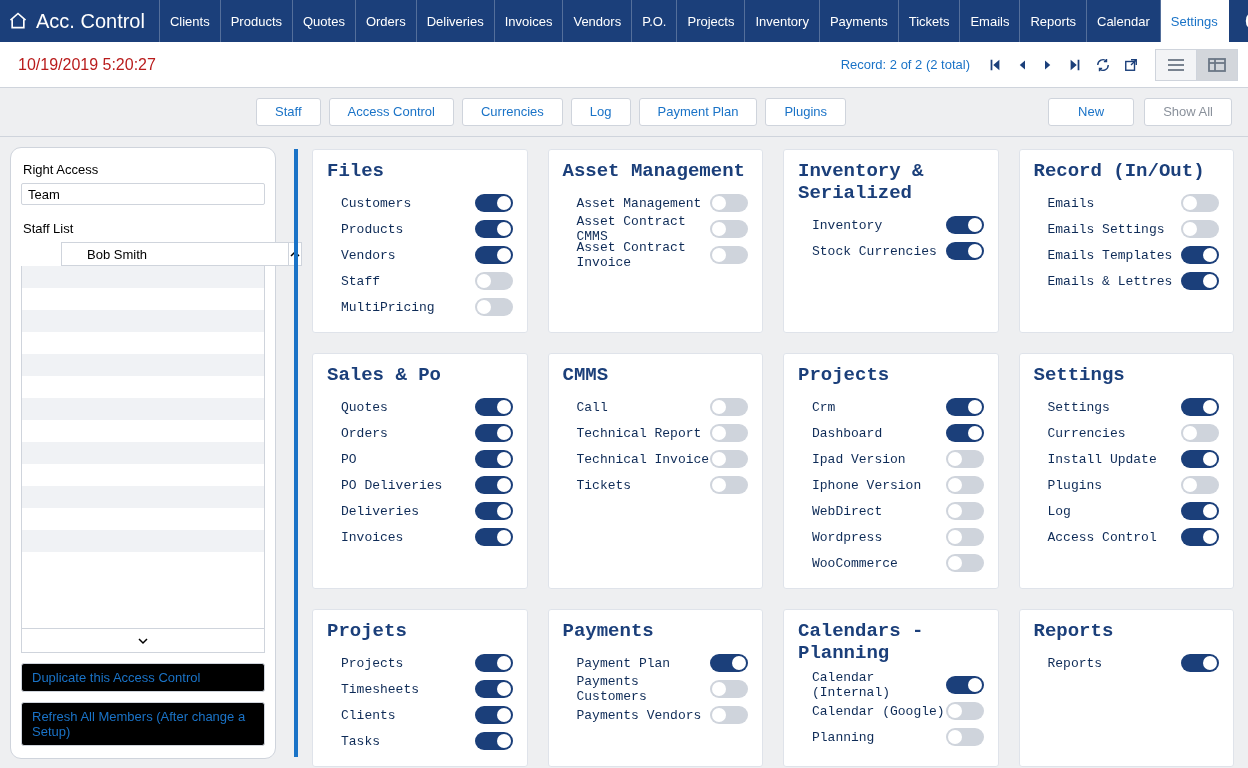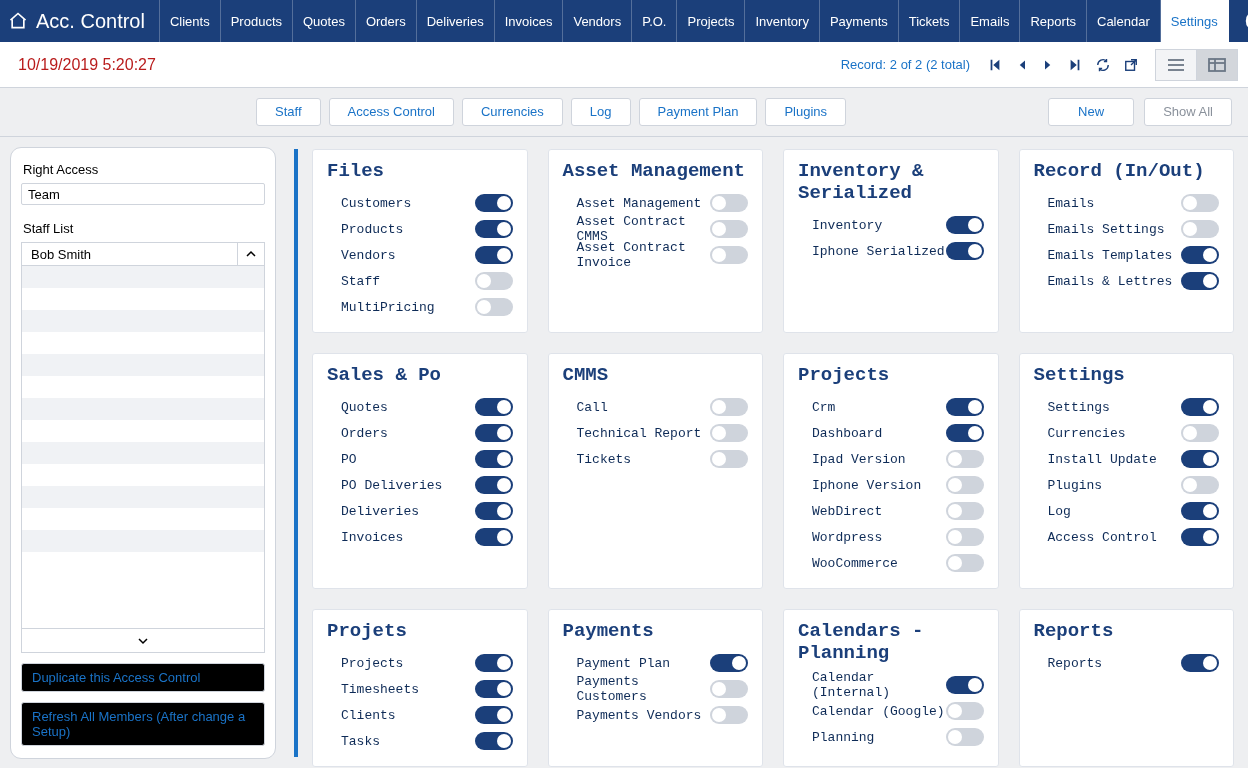--- a/index.html
+++ b/index.html
@@ -138,21 +138,21 @@
   .field-label{font-size:13px;color:#000;margin:4px 0 6px 2px;}
   .field-input{
     height:22px;border:1px solid var(--border);border-radius:2px;
     padding:0 6px;font-size:13px;
     width:100%;
   }
   .staff-wrap{margin-top:12px;flex:1;display:flex;flex-direction:column;}
   .dropdown{
     display:flex;
   }
-  .dropdown input{flex:1;height:24px;border:1px solid var(--border);border-right:none;padding:0 9px;font-size:13px;}
+  .dropdown input{flex:1;height:24px;border:1px solid var(--border);border-right:none;padding:0 25px;font-size:13px;margin-left:40px;}
   .dropdown .dd-btn{
     width:28px;height:24px;border:1px solid var(--border);background:#fff;
     display:flex;align-items:center;justify-content:center;cursor:pointer;
   }
   .listbox{
     flex:1;border:1px solid var(--border);border-top:none;
     overflow:hidden;display:flex;flex-direction:column;
   }
   .rows{flex:1;overflow:auto;}
   .row{height:22px;}
@@ -438,21 +438,21 @@
             <span class="toggle"></span>
           </div>
         </div>
         <div class="card">
           <h3>Inventory &amp; Serialized</h3>
           <div class="opt">
             <span class="lbl">Inventory</span>
             <span class="toggle on"></span>
           </div>
           <div class="opt">
-            <span class="lbl">Iphone Serialized</span>
+            <span class="lbl">Stock Currencies</span>
             <span class="toggle on"></span>
           </div>
         </div>
         <div class="card">
           <h3>Record (In/Out)</h3>
           <div class="opt">
             <span class="lbl">Emails</span>
             <span class="toggle"></span>
           </div>
           <div class="opt">
@@ -496,20 +496,24 @@
           </div>
         </div>
         <div class="card">
           <h3>CMMS</h3>
           <div class="opt">
             <span class="lbl">Call</span>
             <span class="toggle"></span>
           </div>
           <div class="opt">
             <span class="lbl">Technical Report</span>
+            <span class="toggle"></span>
+          </div>
+          <div class="opt">
+            <span class="lbl">Technical Invoice</span>
             <span class="toggle"></span>
           </div>
           <div class="opt">
             <span class="lbl">Tickets</span>
             <span class="toggle"></span>
           </div>
         </div>
         <div class="card">
           <h3>Projects</h3>
           <div class="opt">

